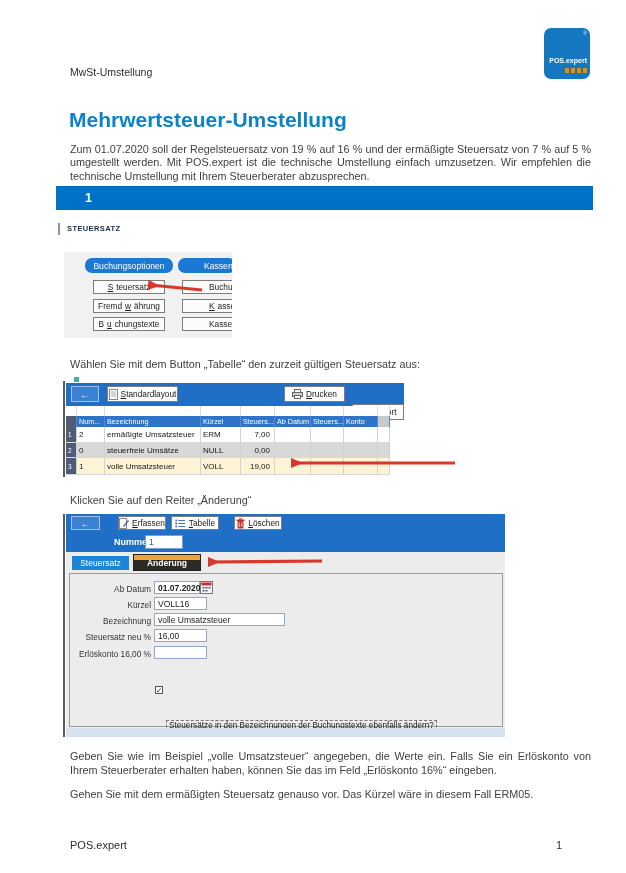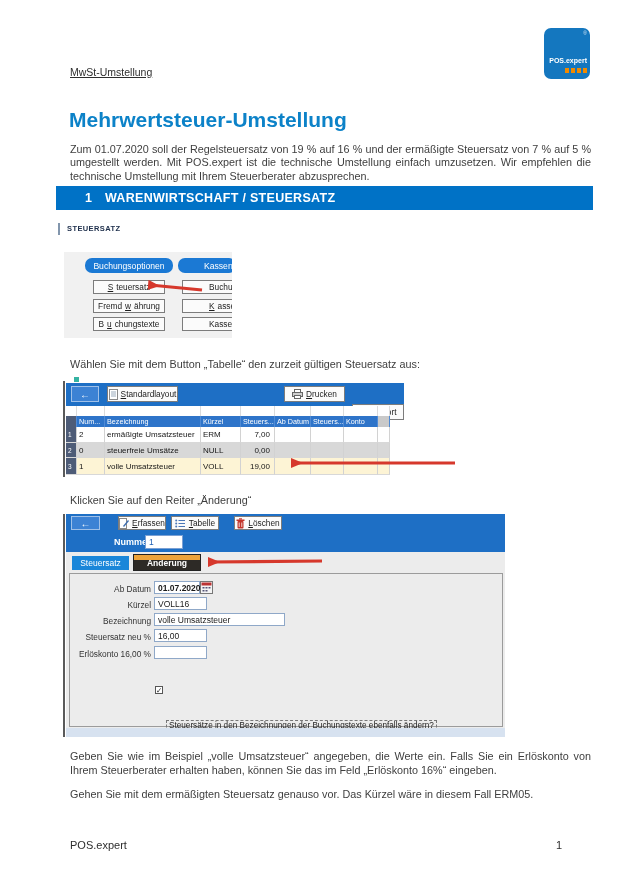--- a/index.html
+++ b/index.html
@@ -1,20 +1,20 @@
 <!DOCTYPE html>
 <html><head>
 <meta charset="utf-8">
 <style>
   html,body{margin:0;padding:0;background:#fff;}
   #page{position:relative;width:626px;height:873px;background:#ffffff;overflow:hidden;
         font-family:"Liberation Sans",sans-serif;color:#3d3d3d;}
   .abs{position:absolute;}
   
-  .doc-label{left:70px;top:66px;font-size:10.5px;color:#2e2e2e;text-decoration:underline;}
+  .doc-label{left:70px;top:66px;font-size:10.5px;color:#2e2e2e;}
   .h1{left:69px;top:108px;font-size:21px;font-weight:bold;color:#0c82c8;}
   .intro{left:70px;top:143px;width:521px;font-size:10.8px;line-height:13.4px;text-align:justify;color:#3e3e3e;}
   .caption{font-size:10.8px;color:#3e3e3e;}
   .para{left:70px;width:521px;font-size:10.8px;line-height:13.6px;text-align:justify;color:#3e3e3e;}
   .footer{font-size:11px;color:#2e2e2e;}
   
   .logo{left:544px;top:28px;width:46px;height:51px;background:#1477bf;border-radius:7px;}
   .logo-reg{position:absolute;top:2px;right:3px;font-size:5px;color:#cfe3f5;}
   .logo-text{position:absolute;right:3px;top:29px;font-size:7px;font-weight:bold;color:#ffffff;}
   .logo-squares{position:absolute;right:3px;top:40px;display:flex;gap:1.5px;}
@@ -85,21 +85,20 @@
         <span></span>
         <span></span>
         <span></span>
       </div>
   </div>
   <div class="abs h1">Mehrwertsteuer-Umstellung</div>
   <div class="abs intro">Zum 01.07.2020 soll der Regelsteuersatz von 19 % auf 16 % und der ermäßigte Steuersatz von 7 % auf 5 % umgestellt werden. Mit POS.expert ist die technische Umstellung einfach umzusetzen. Wir empfehlen die technische Umstellung mit Ihrem Steuerberater abzusprechen.</div>
 
   <div class="abs banner">
     <span class="num">1</span>
-    <span class="ttl">WARENWIRTSCHAFT / STEUERSATZ</span>
   </div>
   <div class="abs subhead">STEUERSATZ</div>
 
   <div class="abs shot1">
     <div class="abs colhead" style="left:21px;top:6px;width:88px;height:15px;">Buchungsoptionen</div>
     <div class="abs sbtn" style="left:29px;top:28px;width:72px;height:14px;"><u>S</u>teuersatz</div>
     <div class="abs sbtn" style="left:29px;top:47px;width:72px;height:14px;">Fremd<u>w</u>ährung</div>
     <div class="abs sbtn" style="left:29px;top:65px;width:72px;height:14px;">B<u>u</u>chungstexte</div>
     <div class="abs colhead clip" style="left:114px;top:6px;width:58px;height:15px;">Kassenb</div>
     <div class="abs sbtn clip" style="left:118px;top:28px;width:54px;height:14px;">Buchug</div>

